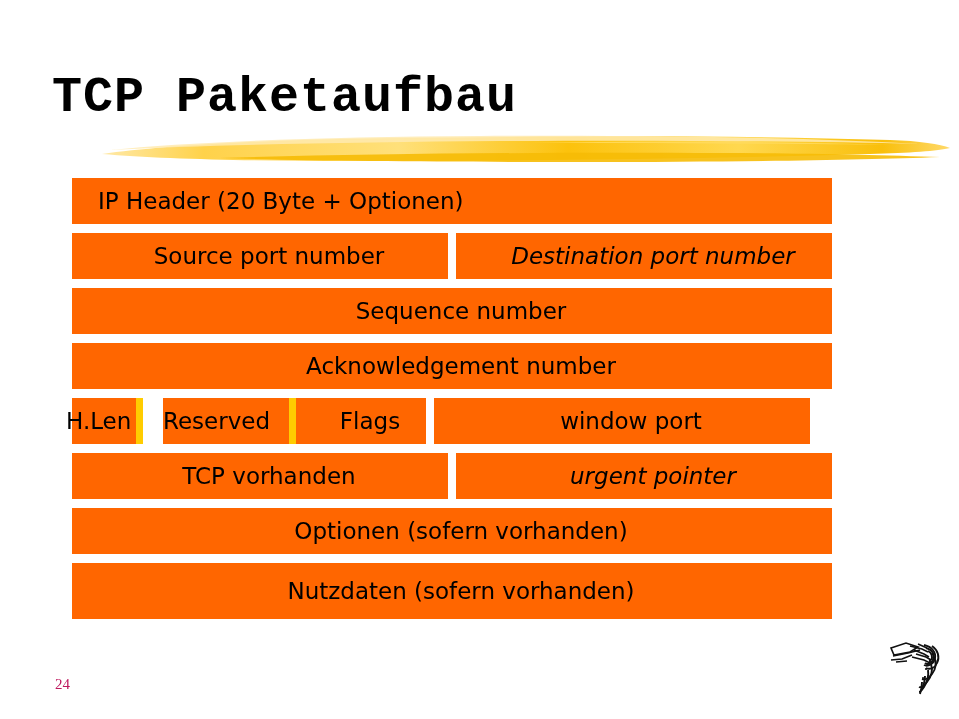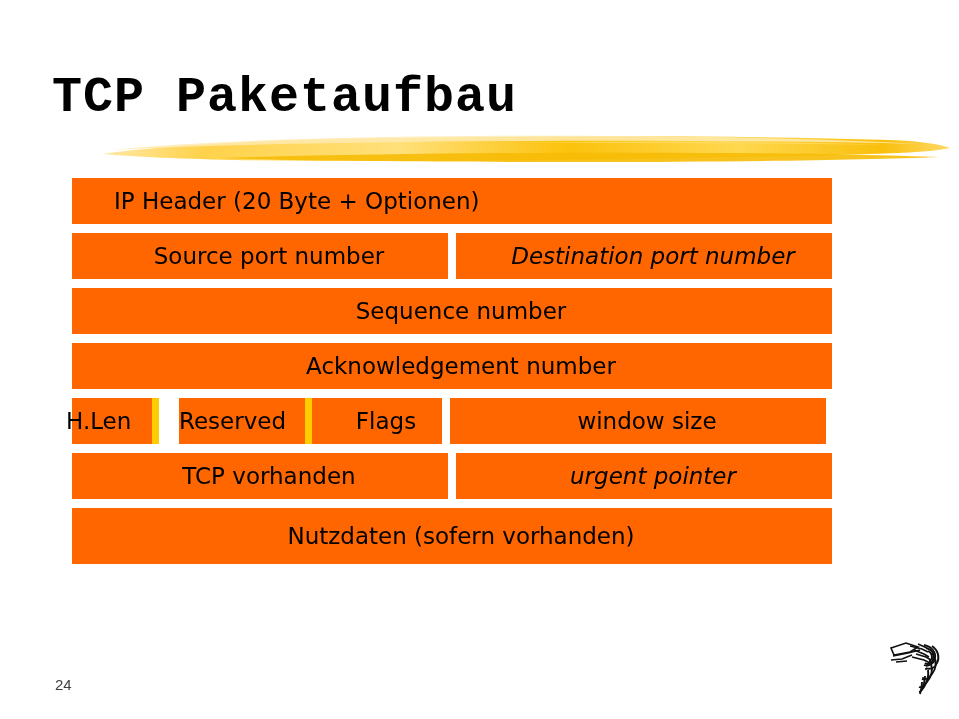--- a/index.html
+++ b/index.html
@@ -63,29 +63,29 @@
     justify-content: center;
     box-sizing: border-box;
     height: 46px;
     line-height: 1;
     white-space: nowrap;
     overflow: visible;
     padding-left: 18px;
   }
   .cell.left-align {
     justify-content: flex-start;
-    padding-left: 42px;
+    padding-left: 26px;
   }
   .cell.full { width: 100%; }
   .cell.half-left  { width: 376px; }
   .cell.half-right { width: 376px; margin-left: 8px; font-style: italic; }
 
   
   .row-flags .seg-hlen {
-    width: 80px;
+    width: 64px;
     position: relative;
     justify-content: flex-start;
     padding-left: 0;
   }
   .row-flags .seg-hlen .txt {
     position: absolute;
     left: -6px;
     top: 50%;
     transform: translateY(-50%);
     white-space: nowrap;
@@ -117,22 +117,22 @@
   }
 
   .cell.tall { height: 56px; }
 
   
   .page-number {
     position: absolute;
     left: 55px;
     top: 676px;
     font-size: 15px;
-    color: #404040;
-    font-family: Liberation Sans, sans-serif;
+    color: #be185d;
+    font-family: Liberation Serif, serif;
   }
 
   
   .corner-logo {
     position: absolute;
     left: 888px;
     top: 638px;
     width: 60px;
     height: 62px;
   }
@@ -193,28 +193,31 @@
   <div class="row row-flags">
     <div class="cell seg-hlen">
       <span class="txt">H.Len</span>
     </div>
     <div class="divider"></div>
     <div class="cell seg-reserved">
       <span class="txt">Reserved</span>
     </div>
     <div class="divider"></div>
     <div class="cell seg-flags">Flags</div>
-    <div class="cell seg-window">window size</div>
+    <div class="cell seg-window">window port</div>
   </div>
 
   <div class="row">
     <div class="cell half-left">TCP vorhanden</div>
     <div class="cell half-right">urgent pointer</div>
   </div>
 
+  <div class="row">
+    <div class="cell full">Optionen (sofern vorhanden)</div>
+  </div>
 
   <div class="row">
     <div class="cell full tall">Nutzdaten (sofern vorhanden)</div>
   </div>
 
 </div>
 
 <div class="page-number">24</div>
 
 <div class="corner-logo">

